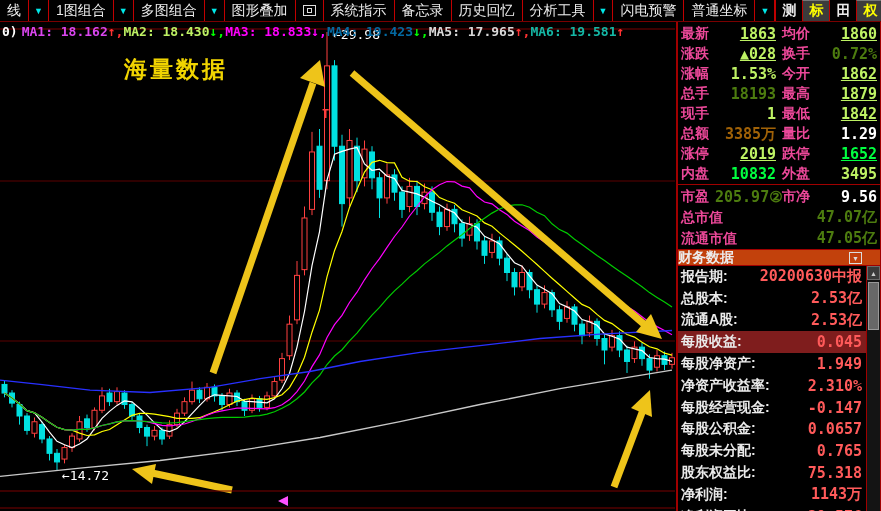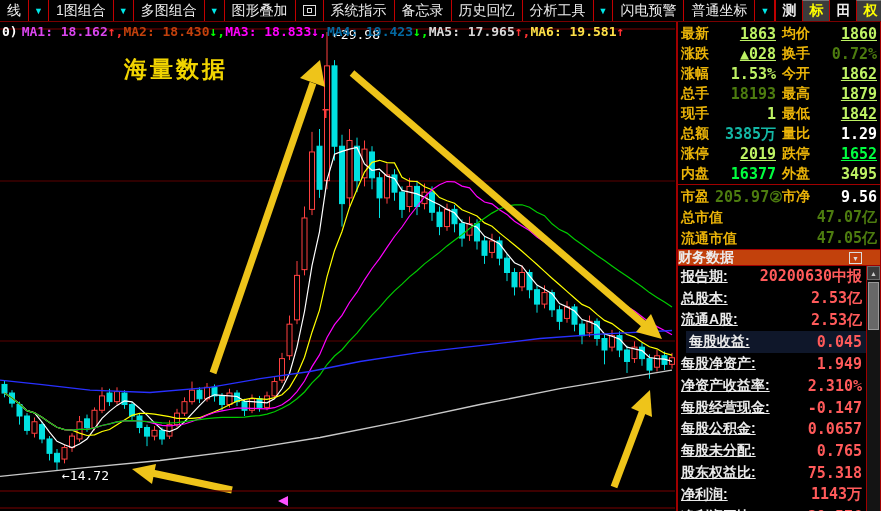--- a/index.html
+++ b/index.html
@@ -18,37 +18,37 @@
   .tool-item.active{color:#ffff00;background:#3c3c3c;border-top:1px solid #777;}
   .green-dot{width:13px;height:13px;border-radius:50%;background:#00b400;margin-left:3px;margin-right:-7px;align-self:center;}
   .ma-bar{position:absolute;left:0;top:23px;width:672px;height:16px;z-index:6;
     font:700 13px "DejaVu Sans Mono",monospace;display:flex;align-items:center;padding-left:2px;white-space:nowrap;}
   #chart-svg{position:absolute;left:0;top:0;z-index:1;}
   .right-panel{position:absolute;left:676px;top:22px;width:205px;height:489px;background:#000;
     border-left:2px solid #a00000;border-right:1px solid #a00000;z-index:10;overflow:hidden;}
   .q-rows{padding-top:2px;}
   .q-row{display:flex;height:20px;align-items:center;}
   .q-cell{width:50%;display:flex;align-items:center;padding:0 3px;}
-  .q-label{color:#eab308;font:700 14px "Liberation Sans",sans-serif;white-space:nowrap;}
+  .q-label{color:#ec4899;font:700 14px "Liberation Sans",sans-serif;white-space:nowrap;}
   .q-val{flex:1;text-align:right;font:700 15px "DejaVu Sans Mono",monospace;white-space:nowrap;}
-  .c-red{color:#bef264;}.c-yellow{color:#4d7c0f;}.c-cyan{color:#14b8a6;}
+  .c-red{color:#bef264;}.c-yellow{color:#4d7c0f;}.c-cyan{color:#a16207;}
   .c-green{color:#00ff40;}.c-white{color:#ffffff;}
   .u{text-decoration:underline;}
   .divider{height:1px;background:#a00000;}
   .pe-left{width:50%;display:flex;align-items:center;padding:0 3px;}
   .pe-left .q-val{text-align:left;flex:0 1 auto;margin-left:6px;}
   .fin-header{height:17px;display:flex;align-items:center;justify-content:flex-start;color:#ececec;
     font:700 14px "Liberation Sans",sans-serif;position:relative;
     border-top:1px solid #a00000;border-bottom:1px solid #a00000;background:#c2410c;}
   .fin-dd{position:absolute;right:18px;top:2px;width:13px;height:12px;border:1px solid #ddd;
     color:#ddd;font-size:7px;line-height:11px;text-align:center;}
   .fin-rows{position:relative;}
   .fin-row{height:21.8px;display:flex;align-items:center;padding:0 18px 0 3px;}
-  .fin-row.hl{background:#0f172a;margin-left:8px;}
-  .fin-label{color:#eaeaea;font:700 14px "Liberation Sans",sans-serif;white-space:nowrap;text-decoration:underline;}
+  .fin-row.hl{background:#7f1d1d;}
+  .fin-label{color:#eaeaea;font:700 14px "Liberation Sans",sans-serif;white-space:nowrap;}
   .fin-val{flex:1;text-align:right;color:#ff5a5a;font:700 15px "DejaVu Sans Mono",monospace;white-space:nowrap;}
   .scrollbar{position:absolute;right:0;top:0;width:14px;height:247px;background:#141414;
     border-left:1px solid #a00000;}
   .sb-btn{height:14px;background:#3a3a3a;color:#ccc;font-size:7px;text-align:center;
     line-height:14px;border:1px solid #6a6a6a;}
   .sb-thumb{position:absolute;top:16px;left:1px;right:1px;height:48px;background:#686868;border:1px solid #999;}
 </style>
 </head>
 <body>
 
@@ -446,29 +446,29 @@
     <text x="62" y="480" fill="#fff" font-size="13" style="font-family:&quot;DejaVu Sans Mono&quot;,monospace">←14.72</text>
     <line x1="0" y1="491" x2="675" y2="491" stroke="#7a0000" stroke-width="1"></line>
     <line x1="0" y1="508" x2="675" y2="508" stroke="#7a0000" stroke-width="1"></line>
     <polygon points="278,501 288,496 288,506" fill="#ff50ff"></polygon>
   </svg>
 
 <div class="ma-bar" id="ma-bar">
     <span style="color:#fff;margin-right:4px">0)</span>
     <span style="color:#d946ef">MA1: 18.162</span>
     <span style="color:#ff3232">↑, </span>
-    <span style="color:#c2410c">MA2: 18.430</span>
+    <span style="color:#bef264">MA2: 18.430</span>
     <span style="color:#00ff00">↓, </span>
     <span style="color:#ff00ff">MA3: 18.833</span>
     <span style="color:#ff00ff">↓, </span>
     <span style="color:#0369a1">MA4: 19.423</span>
     <span style="color:#00ff00">↓, </span>
     <span style="color:#d8d8d8">MA5: 17.965</span>
     <span style="color:#ff3232">↑, </span>
-    <span style="color:#fde047">MA6: 19.581</span>
+    <span style="color:#14b8a6">MA6: 19.581</span>
     <span style="color:#ff3232">↑</span>
   </div>
 
 <div class="menu-bar" id="menu-bar">
     <div class="menu-item">线</div>
     <div class="menu-dd">▼</div>
     <div class="menu-item">1图组合</div>
     <div class="menu-dd">▼</div>
     <div class="menu-item">多图组合</div>
     <div class="menu-dd">▼</div>
@@ -562,21 +562,21 @@
           <span class="q-val c-red u">2019</span>
         </div>
         <div class="q-cell">
           <span class="q-label">跌停</span>
           <span class="q-val c-green u">1652</span>
         </div>
       </div>
       <div class="q-row">
         <div class="q-cell">
           <span class="q-label">内盘</span>
-          <span class="q-val c-green">16377</span>
+          <span class="q-val c-green">10832</span>
         </div>
         <div class="q-cell">
           <span class="q-label">外盘</span>
           <span class="q-val c-red">3495</span>
         </div>
       </div>
     </div>
   <div class="divider"></div>
   <div class="q-row" style="height:21px;margin-top:1px">
     <div class="pe-left">

